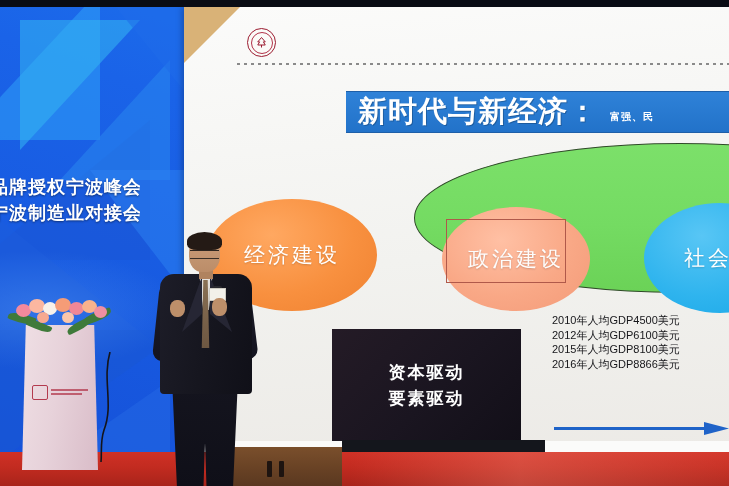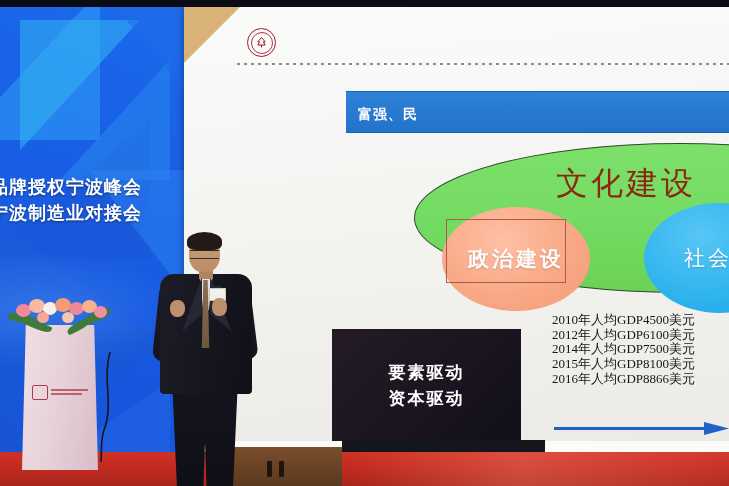--- a/index.html
+++ b/index.html
@@ -149,25 +149,25 @@
     color: #ffffff;
     font-size: 29px;
     font-weight: 800;
     letter-spacing: 1px;
     white-space: nowrap;
     text-shadow: 1px 1px 0 rgba(0,0,0,.22);
     font-family: "DejaVu Sans", "Liberation Sans", sans-serif;
   }
   .blue-banner .bb-sub {
     color: #ffffff;
-    font-size: 14px;
+    font-size: 10px;
     font-weight: 800;
     letter-spacing: 1px;
     white-space: nowrap;
-    margin-left: 0;
+    margin-left: 12px;
     align-self: flex-end;
     padding-bottom: 8px;
     font-family: "DejaVu Sans", "Liberation Sans", sans-serif;
   }
 
   
   .green-ellipse {
     position: absolute;
     left: 230px; top: 136px;
     width: 530px; height: 148px;
@@ -207,21 +207,21 @@
   .ell-orange {
     left: 23px; top: 192px;
     width: 170px; height: 112px;
     background: radial-gradient(ellipse at 38% 32%, #ffa861 0%, #f8903f 55%, #ef8130 100%);
   }
   .ell-salmon {
     left: 258px; top: 200px;
     width: 148px; height: 104px;
     background: radial-gradient(ellipse at 40% 32%, #ffc0a4 0%, #f9a886 55%, #f39a78 100%);
   }
-  .ell-salmon span { color: #fdfdfd; font-weight: bold; }
+  .ell-salmon span { color: #fdfdfd; }
   .ell-blue {
     left: 460px; top: 196px;
     width: 152px; height: 110px;
     background: radial-gradient(ellipse at 38% 30%, #58c6f5 0%, #2fb4ee 55%, #18a6e6 100%);
   }
   .ell-blue span { justify-self: flex-start; }
   .ell-blue {
     justify-content: flex-start;
     padding-left: 40px;
     box-sizing: border-box;
@@ -259,25 +259,25 @@
     font-family: "DejaVu Sans", "Liberation Sans", sans-serif;
   }
 
   
   .gdp-list {
     position: absolute;
     left: 368px; top: 306px;
     z-index: 16;
   }
   .gdp-list div {
-    font-size: 13px;
+    font-size: 11px;
     line-height: 14.7px;
     color: #16161a;
     white-space: nowrap;
-    font-family: Liberation Serif, serif;
+    font-family: Liberation Sans, sans-serif;
   }
 
   
   .arrow-wrap {
     position: absolute;
     left: 370px; top: 414px;
     width: 175px; height: 13px;
     z-index: 16;
   }
 
@@ -536,45 +536,47 @@
 
       <div class="seal">
         <svg width="15" height="15" viewBox="0 0 24 24" aria-hidden="true">
           <path d="M12 4 L6 11 h3 l-3 5 h12 l-3 -5 h3 Z M12 16 v4" fill="none" stroke="#9b1b30" stroke-width="1.6" stroke-linejoin="round"></path>
         </svg>
       </div>
 
       <div class="dot-rule"></div>
 
       <div class="blue-banner">
+        <span class="bb-main">新时代与新经济：</span>
         <span class="bb-sub">富强、民</span>
       </div>
 
       <div class="green-ellipse"></div>
-      <div class="green-label">文化建设</div>
-
+
+      <div class="ell ell-orange">
+        <span>经济建设</span>
+      </div>
 
       <div class="ell ell-salmon">
         <span>政治建设</span>
       </div>
       <div class="thin-rect"></div>
 
       <div class="ell ell-blue">
         <span>社会</span>
       </div>
 
       <div class="dark-box">
+        <div>资本驱动</div>
         <div>要素驱动</div>
-        <div>资本驱动</div>
       </div>
 
       <div class="gdp-list">
         <div>2010年人均GDP4500美元</div>
         <div>2012年人均GDP6100美元</div>
-        <div>2014年人均GDP7500美元</div>
         <div>2015年人均GDP8100美元</div>
         <div>2016年人均GDP8866美元</div>
       </div>
 
       <div class="arrow-wrap">
         <svg width="175" height="13" viewBox="0 0 175 13" aria-hidden="true">
           <path d="M0 5 H150 V0 L175 6.5 L150 13 V8 H0 Z" fill="#1f63c8"></path>
         </svg>
       </div>
 

